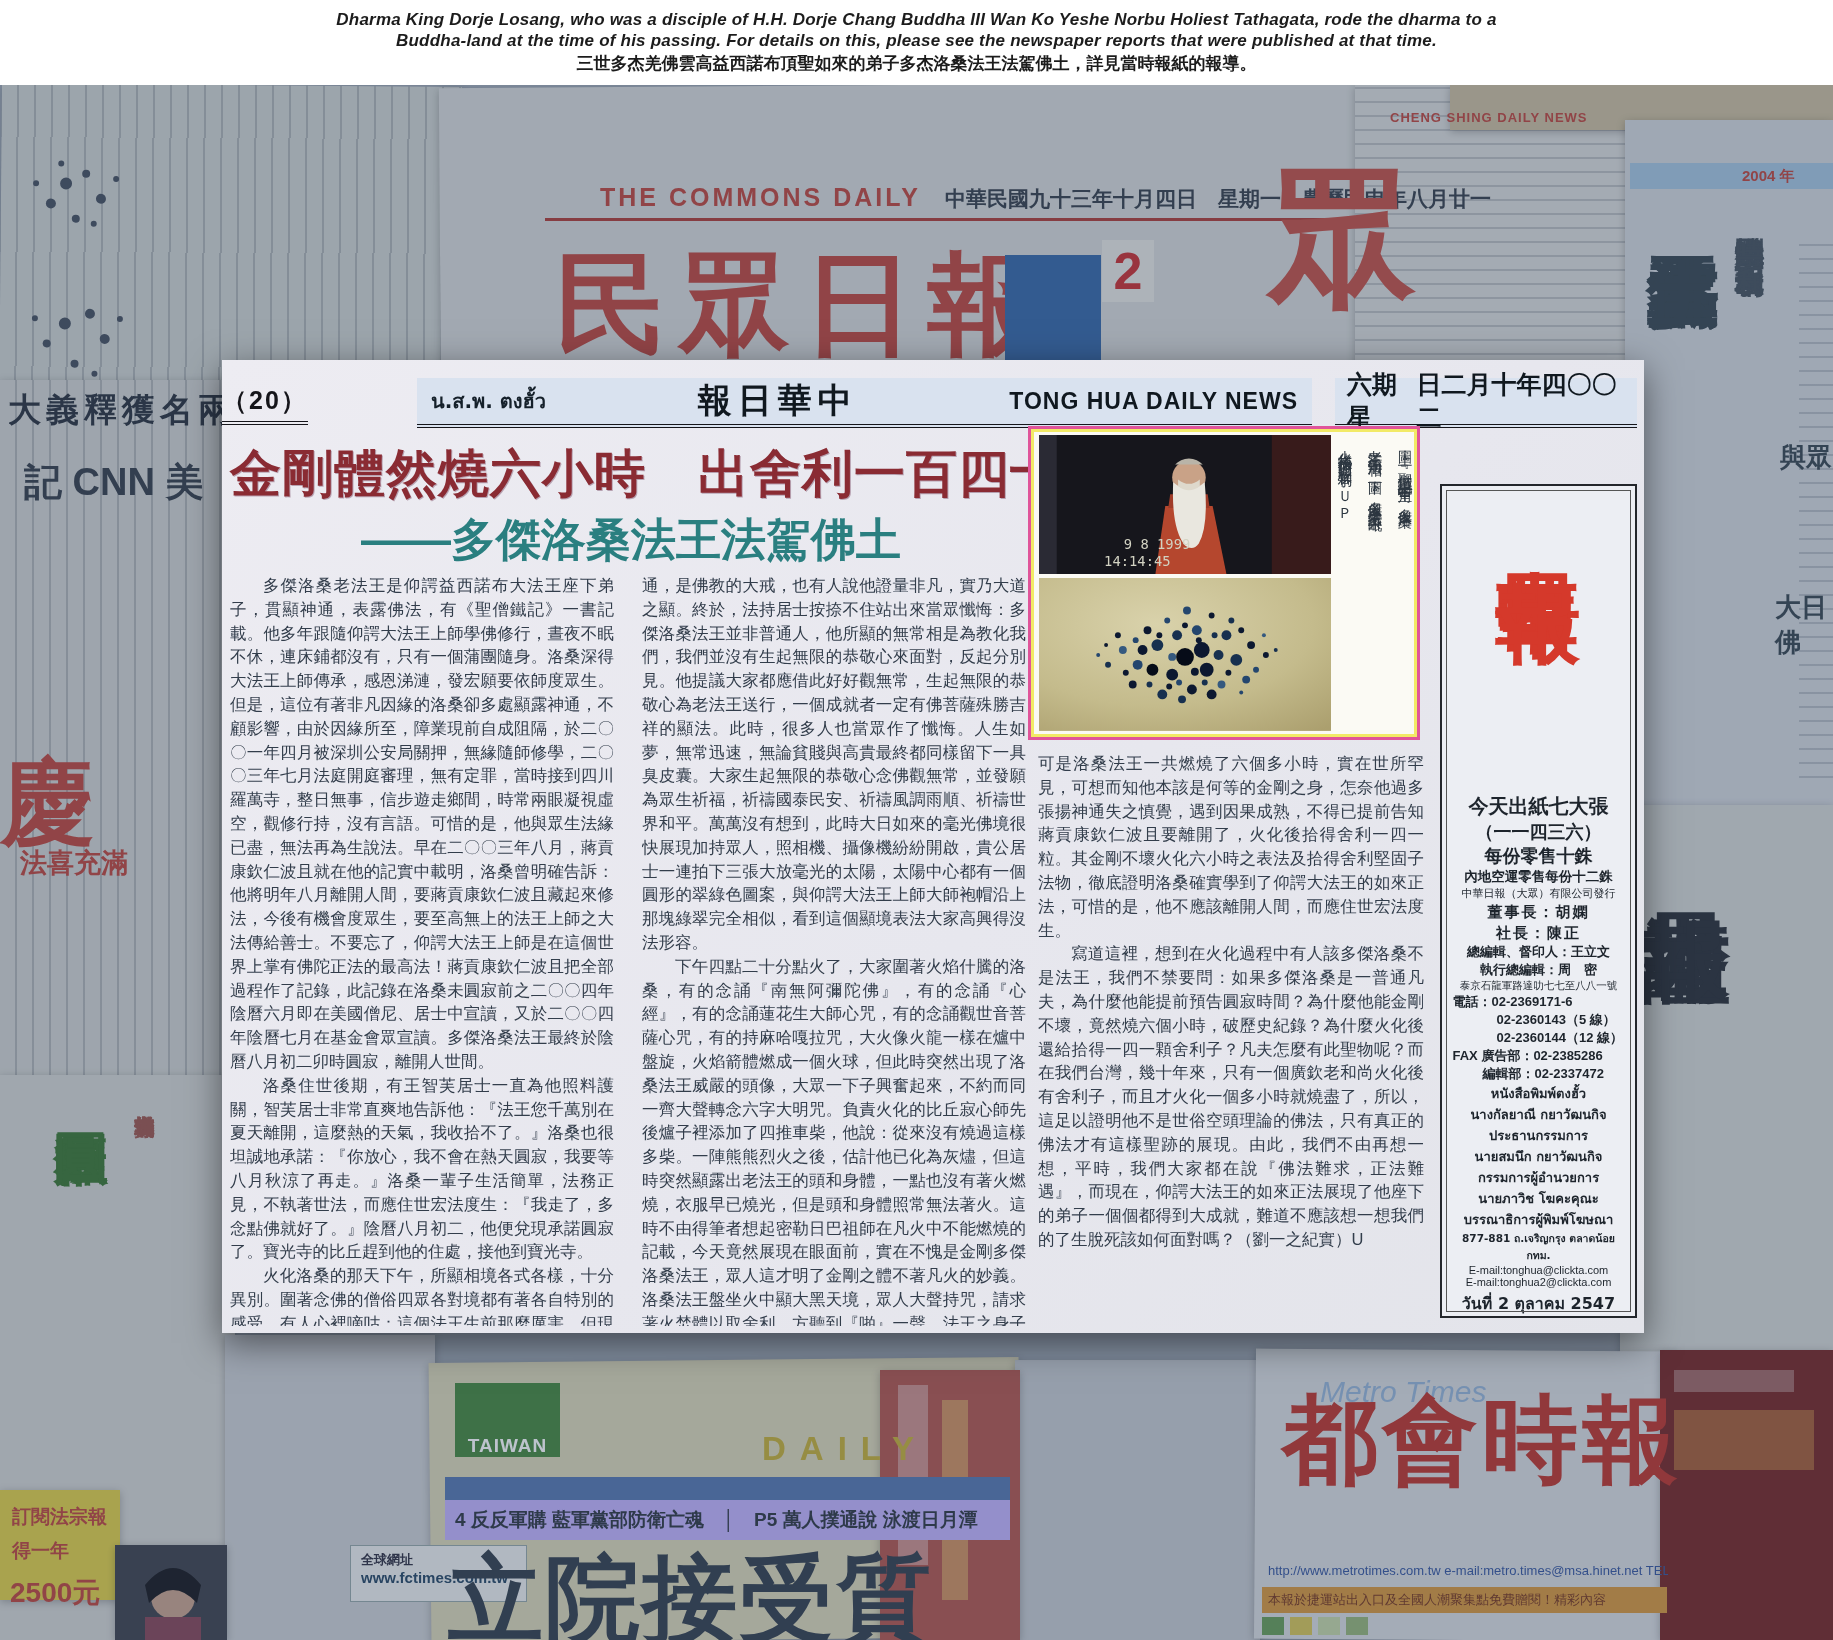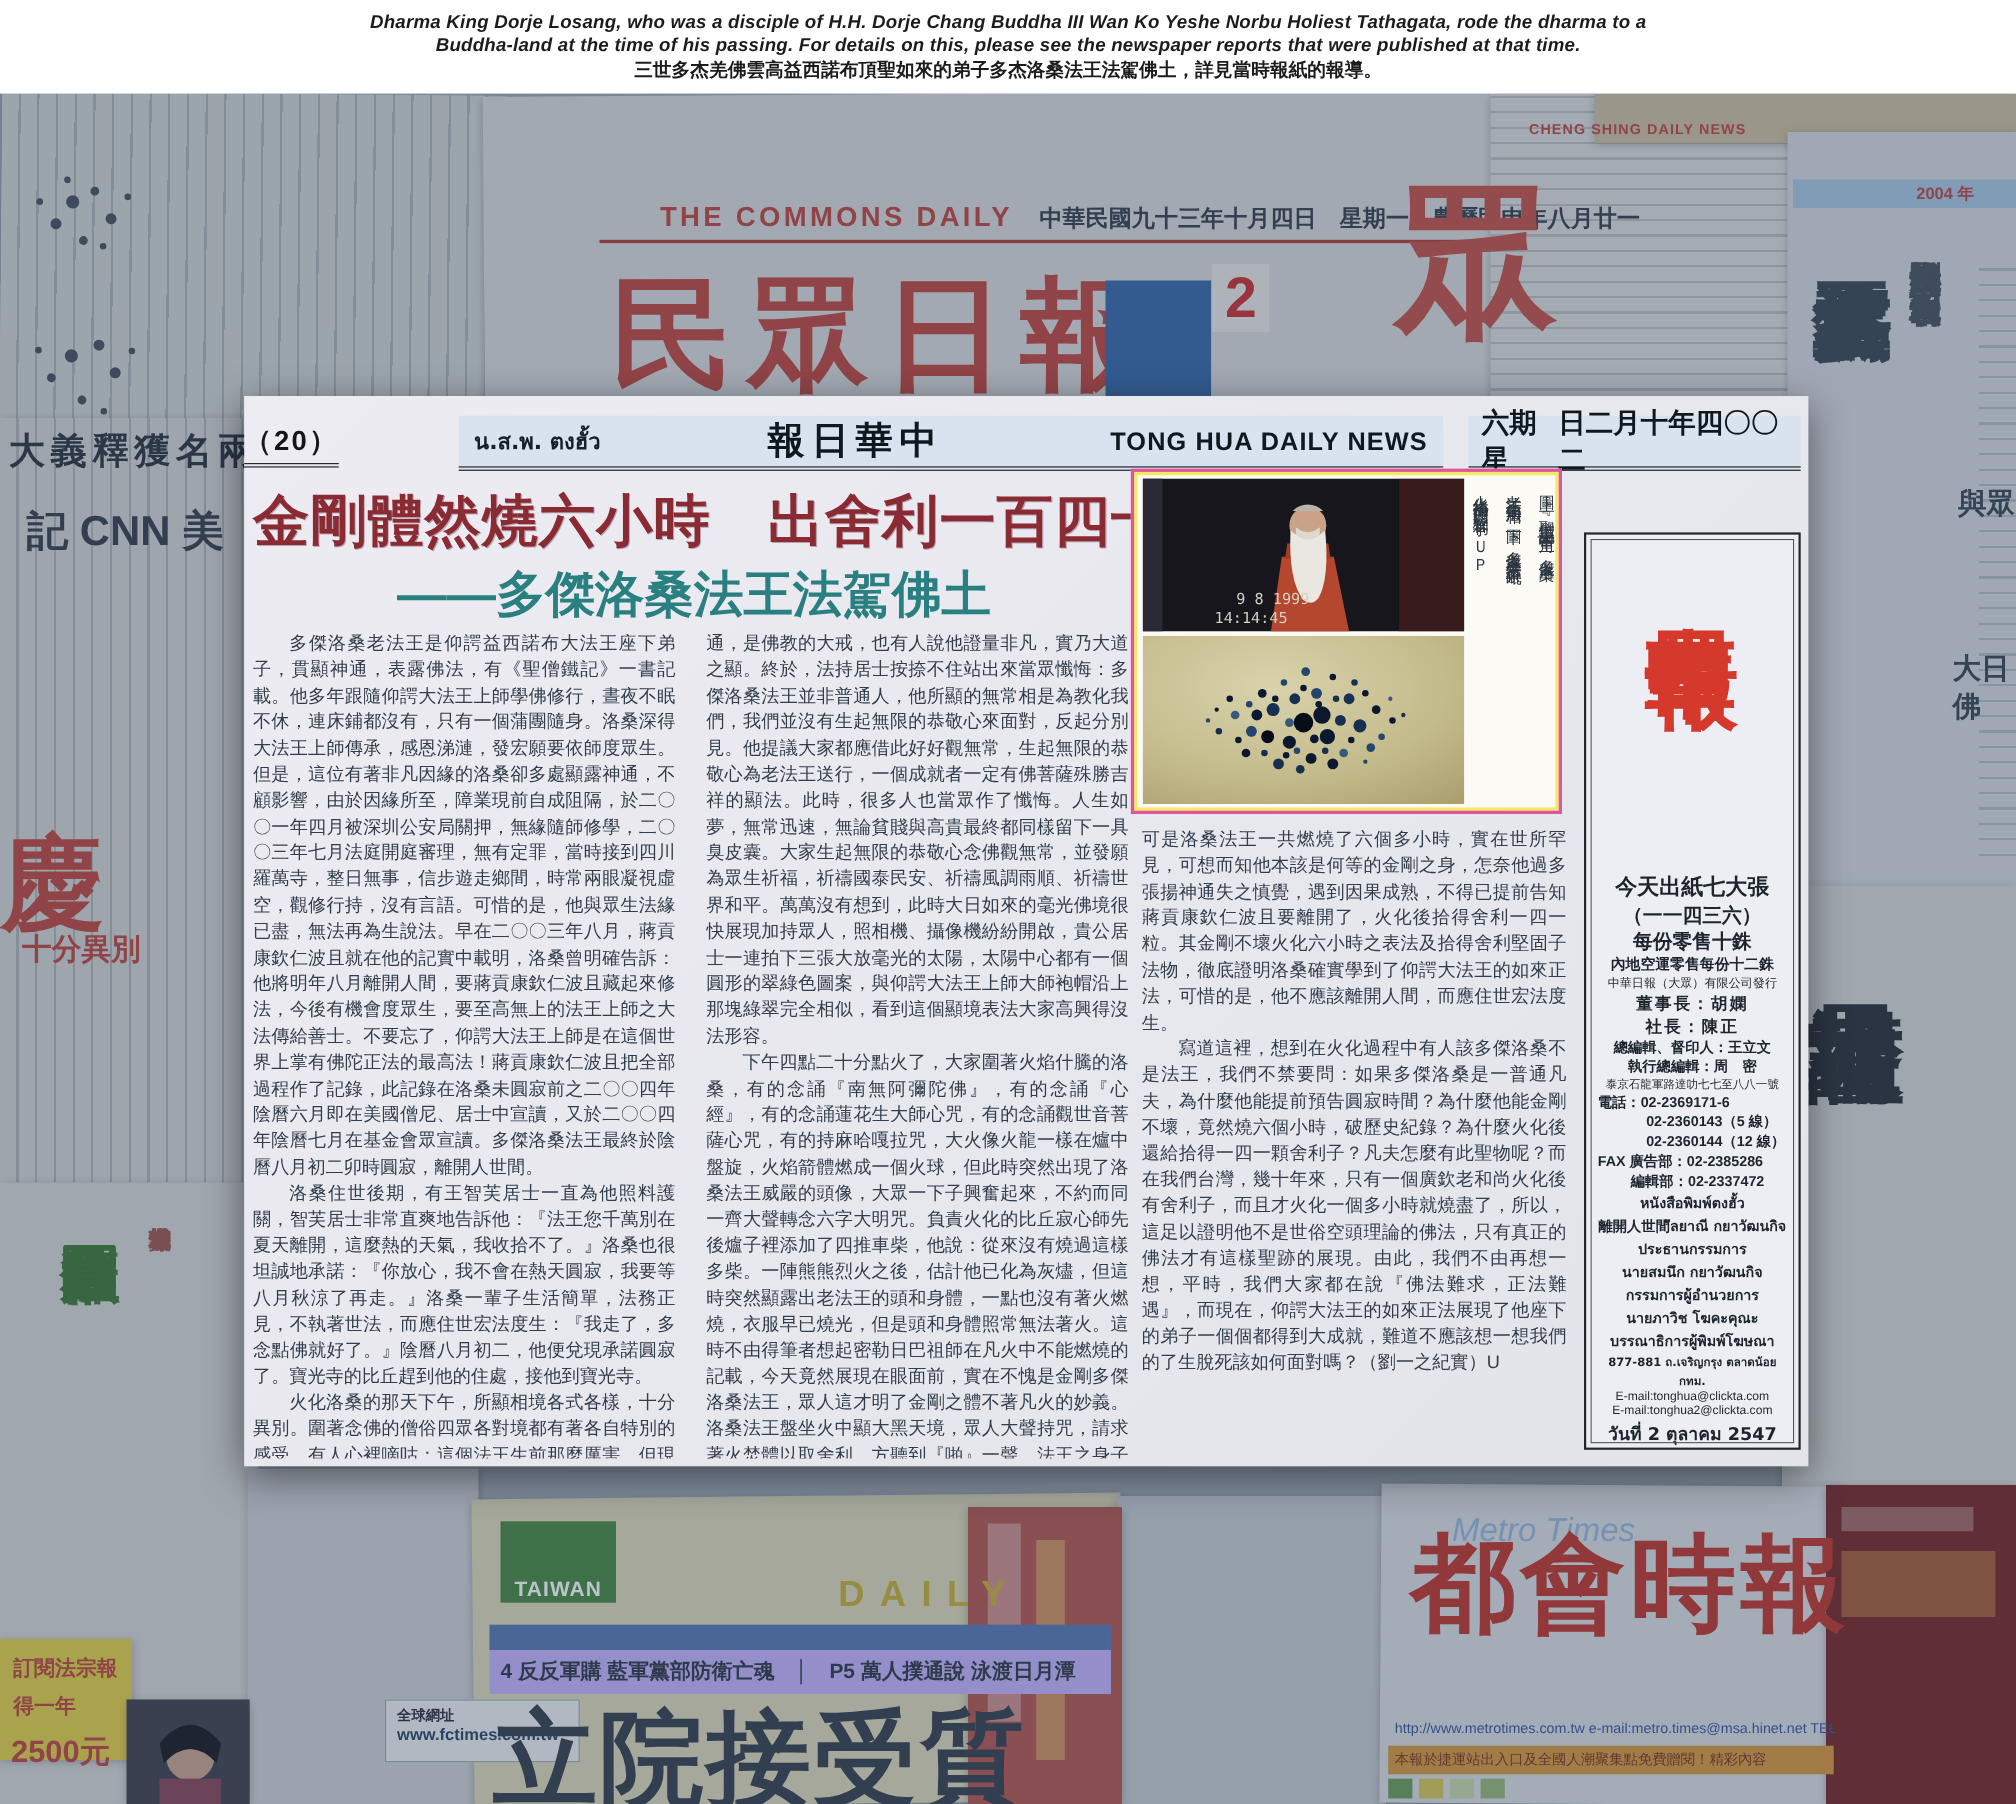--- a/index.html
+++ b/index.html
@@ -165,21 +165,21 @@
   <div class="bgtxt vtext" style="left:1648px;top:115px;height:600px;font-size:72px;font-weight:bold;color:#3c4a52;line-height:1;">多杰洛桑法王法駕佛土</div>
   <div class="bgtxt vtext" style="left:1733px;top:130px;height:580px;font-size:29px;font-weight:bold;color:#49555e;line-height:1.1;">金剛體燃燒六小時　出現一百四十一枚舍利</div>
   <div class="bgtxt" style="left:1780px;top:355px;font-size:26px;font-weight:bold;color:#3c4a52;">與眾</div>
   <div class="bgtxt" style="left:1775px;top:505px;font-size:26px;font-weight:bold;color:#3c4a52;">大日佛</div>
 
   <div class="bgtxt vtext" style="left:1642px;top:758px;height:480px;font-size:88px;font-weight:bold;color:#2e3338;font-family:'Liberation Serif',serif;line-height:1;">世界論壇報</div>
 
   <div class="bgtxt" style="left:8px;top:303px;font-size:33px;font-weight:bold;letter-spacing:5px;color:#2e3640;">大義釋獲名兩</div>
   <div class="bgtxt" style="left:24px;top:372px;font-size:38px;font-weight:bold;color:#3a424c;text-align:right;">記 CNN 美</div>
   <div class="bgtxt red" style="left:0;top:655px;font-size:95px;font-weight:bold;font-family:'Liberation Serif',serif;">慶</div>
-  <div class="bgtxt red" style="left:20px;top:760px;font-size:27px;font-weight:bold;">十分異別</div>
+  <div class="bgtxt red" style="left:20px;top:760px;font-size:27px;font-weight:bold;">法喜充滿</div>
   <div class="bgtxt vtext" style="left:55px;top:1005px;height:400px;font-size:54px;font-weight:bold;color:#3f7a35;line-height:1;">中秋佳節人團圓</div>
   <div class="bgtxt vtext" style="left:132px;top:1015px;height:280px;font-size:20px;color:#a05a50;font-weight:bold;">七寶琉璃寺增燈供佛</div>
 
   <div class="bgtxt" style="left:350px;top:1460px;width:175px;height:55px;background:#eef0ee;border:1px solid #9aa;">
     <div style="font-size:13px;font-weight:bold;color:#334;padding:5px 0 0 10px;">全球網址</div>
     <div style="font-size:15px;font-weight:bold;color:#2a4a66;padding-left:10px;">www.fctimes.com.tw</div>
   </div>
 
   <div class="bgtxt" style="left:455px;top:1298px;width:105px;height:74px;background:#4a8a40;color:#fff;display:flex;align-items:flex-end;justify-content:center;">
     <span style="font-size:19px;font-weight:bold;letter-spacing:1px;">TAIWAN</span>
@@ -332,21 +332,21 @@
     <div class="sb sb6">社長：陳正</div>
     <div class="sb sb8">總編輯、督印人：王立文</div>
     <div class="sb sb8">執行總編輯：周　密</div>
     <div class="sb sb10">泰京石龍軍路達叻七七至八八一號</div>
     <div class="sb sbtel">電話：02-2369171-6</div>
     <div class="sb sbtel" style="padding-left:44px;box-sizing:border-box;">02-2360143（5 線）</div>
     <div class="sb sbtel" style="padding-left:44px;box-sizing:border-box;">02-2360144（12 線）</div>
     <div class="sb sbtel">FAX 廣告部：02-2385286</div>
     <div class="sb sbtel" style="padding-left:30px;box-sizing:border-box;">編輯部：02-2337472</div>
     <div class="sb sbthai">หนังสือพิมพ์ตงฮั้ว</div>
-    <div class="sb sbthai">離開人世間ัลยาณี กยาวัฒนกิจ</div>
+    <div class="sb sbthai">นางกัลยาณี กยาวัฒนกิจ</div>
     <div class="sb sbthai">ประธานกรรมการ</div>
     <div class="sb sbthai">นายสมนึก กยาวัฒนกิจ</div>
     <div class="sb sbthai">กรรมการผู้อำนวยการ</div>
     <div class="sb sbthai">นายภาวิช โฆคะคุณะ</div>
     <div class="sb sbthai">บรรณาธิการผู้พิมพ์โฆษณา</div>
     <div class="sb sbthai" style="font-size:10.5px;">877-881 ถ.เจริญกรุง ตลาดน้อย กทม.</div>
     <div class="sb sbmail">E-mail:tonghua@clickta.com</div>
     <div class="sb sbmail">E-mail:tonghua2@clickta.com</div>
     <div class="sb sbdate">วันที่ 2 ตุลาคม 2547</div>
   </div>

